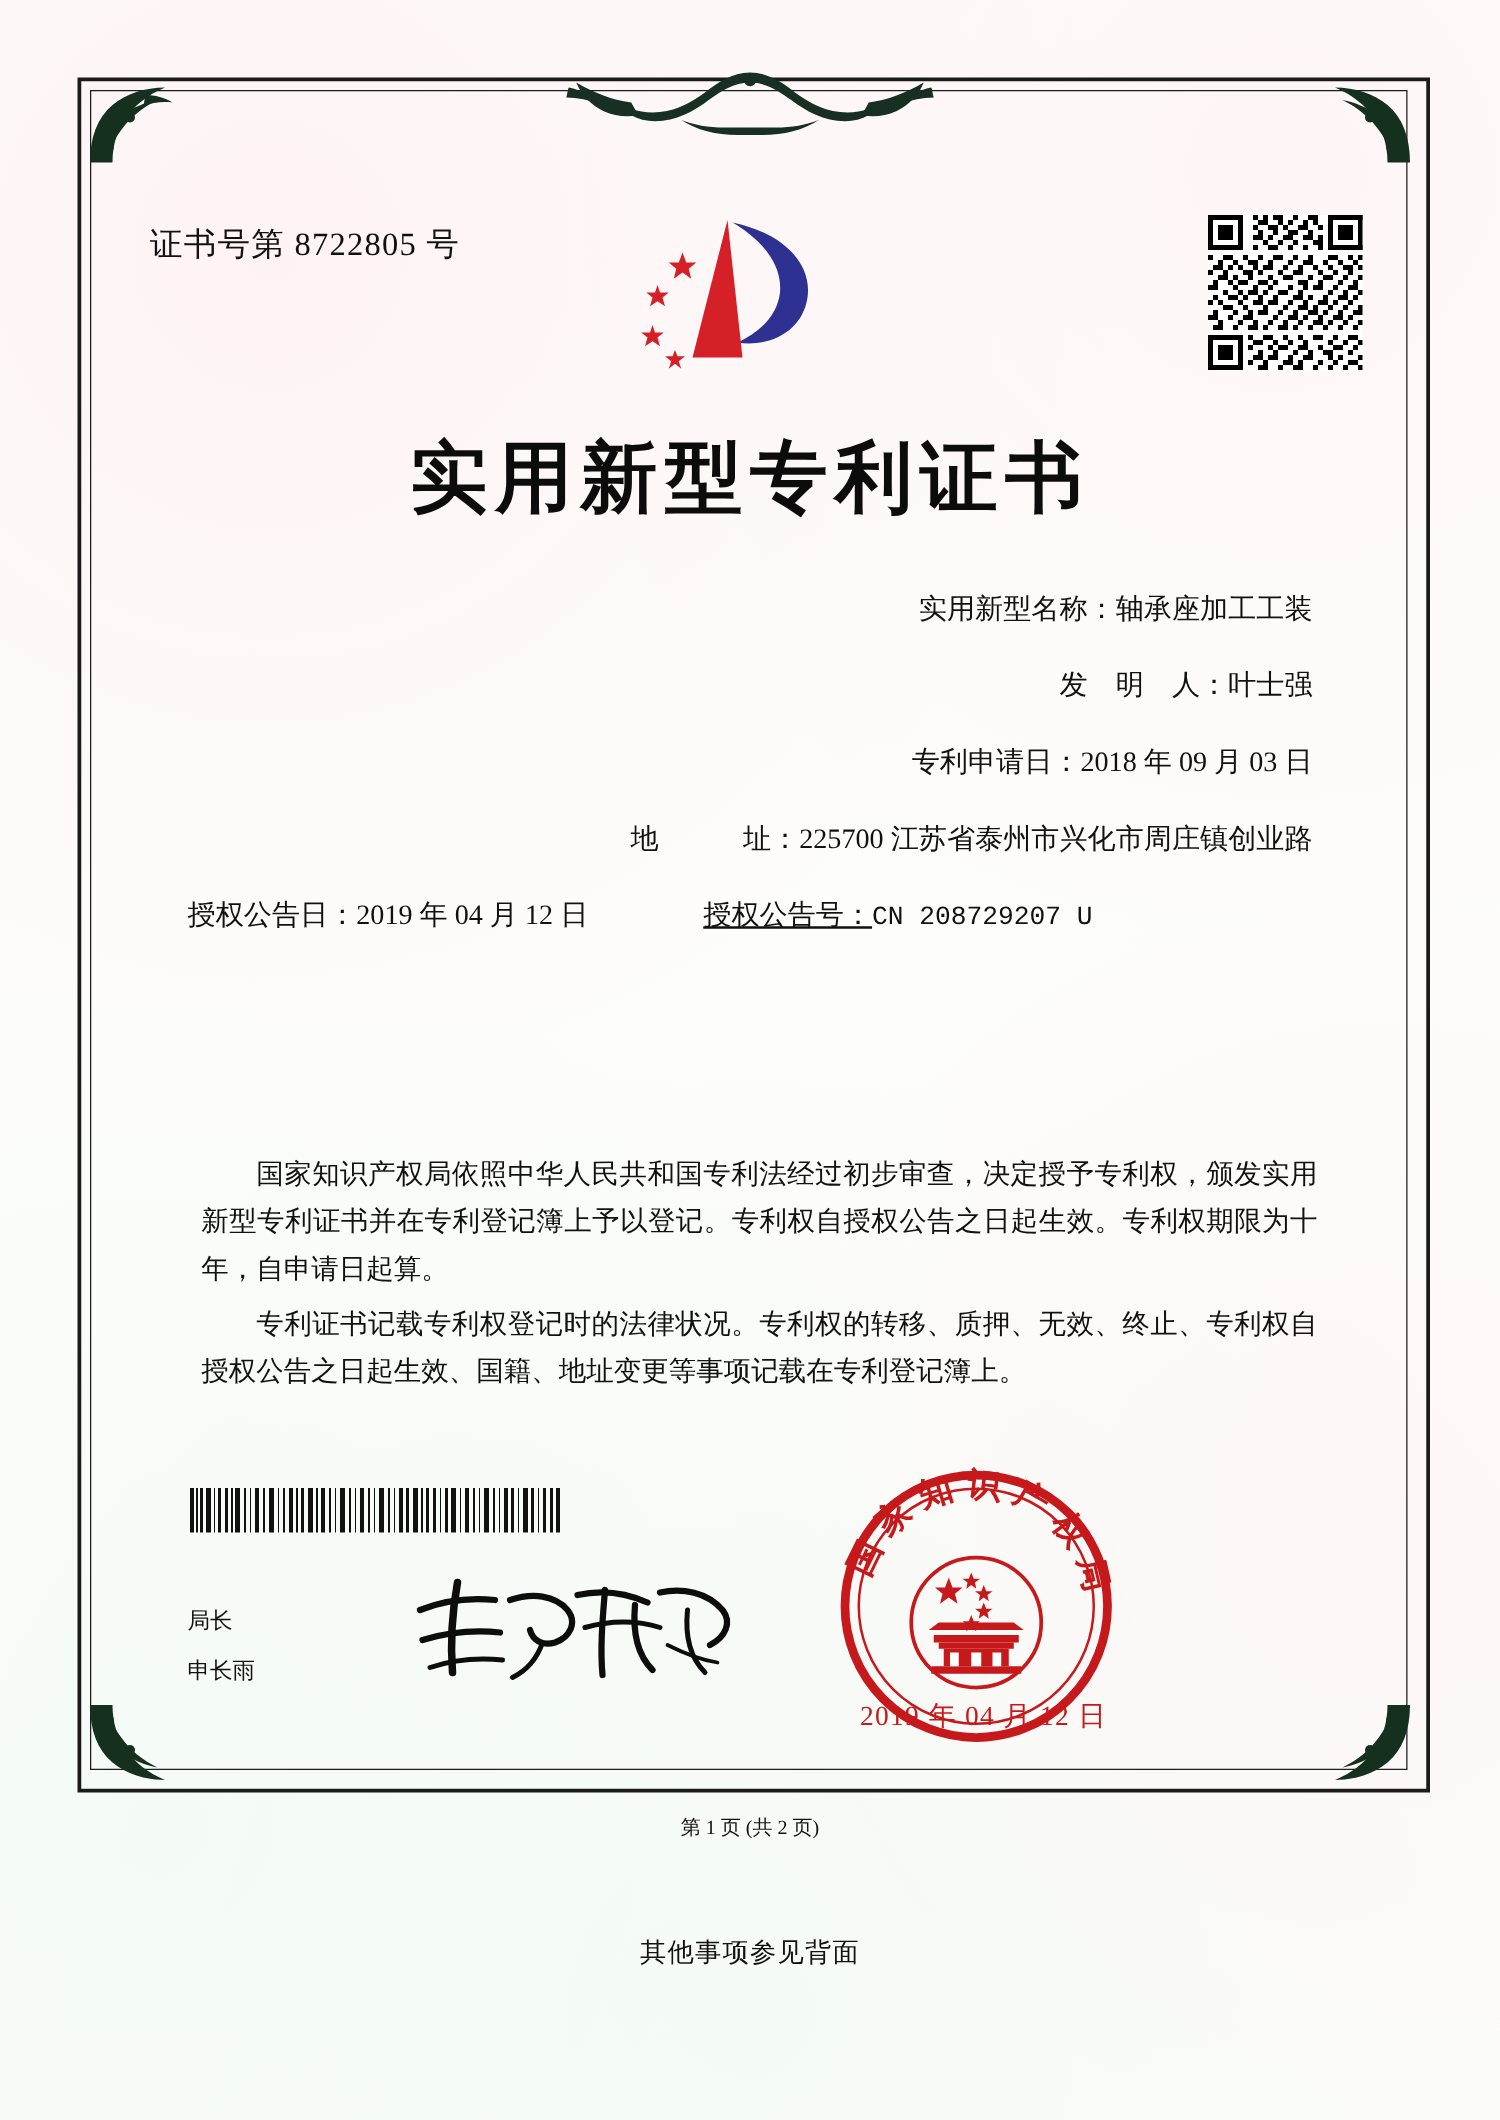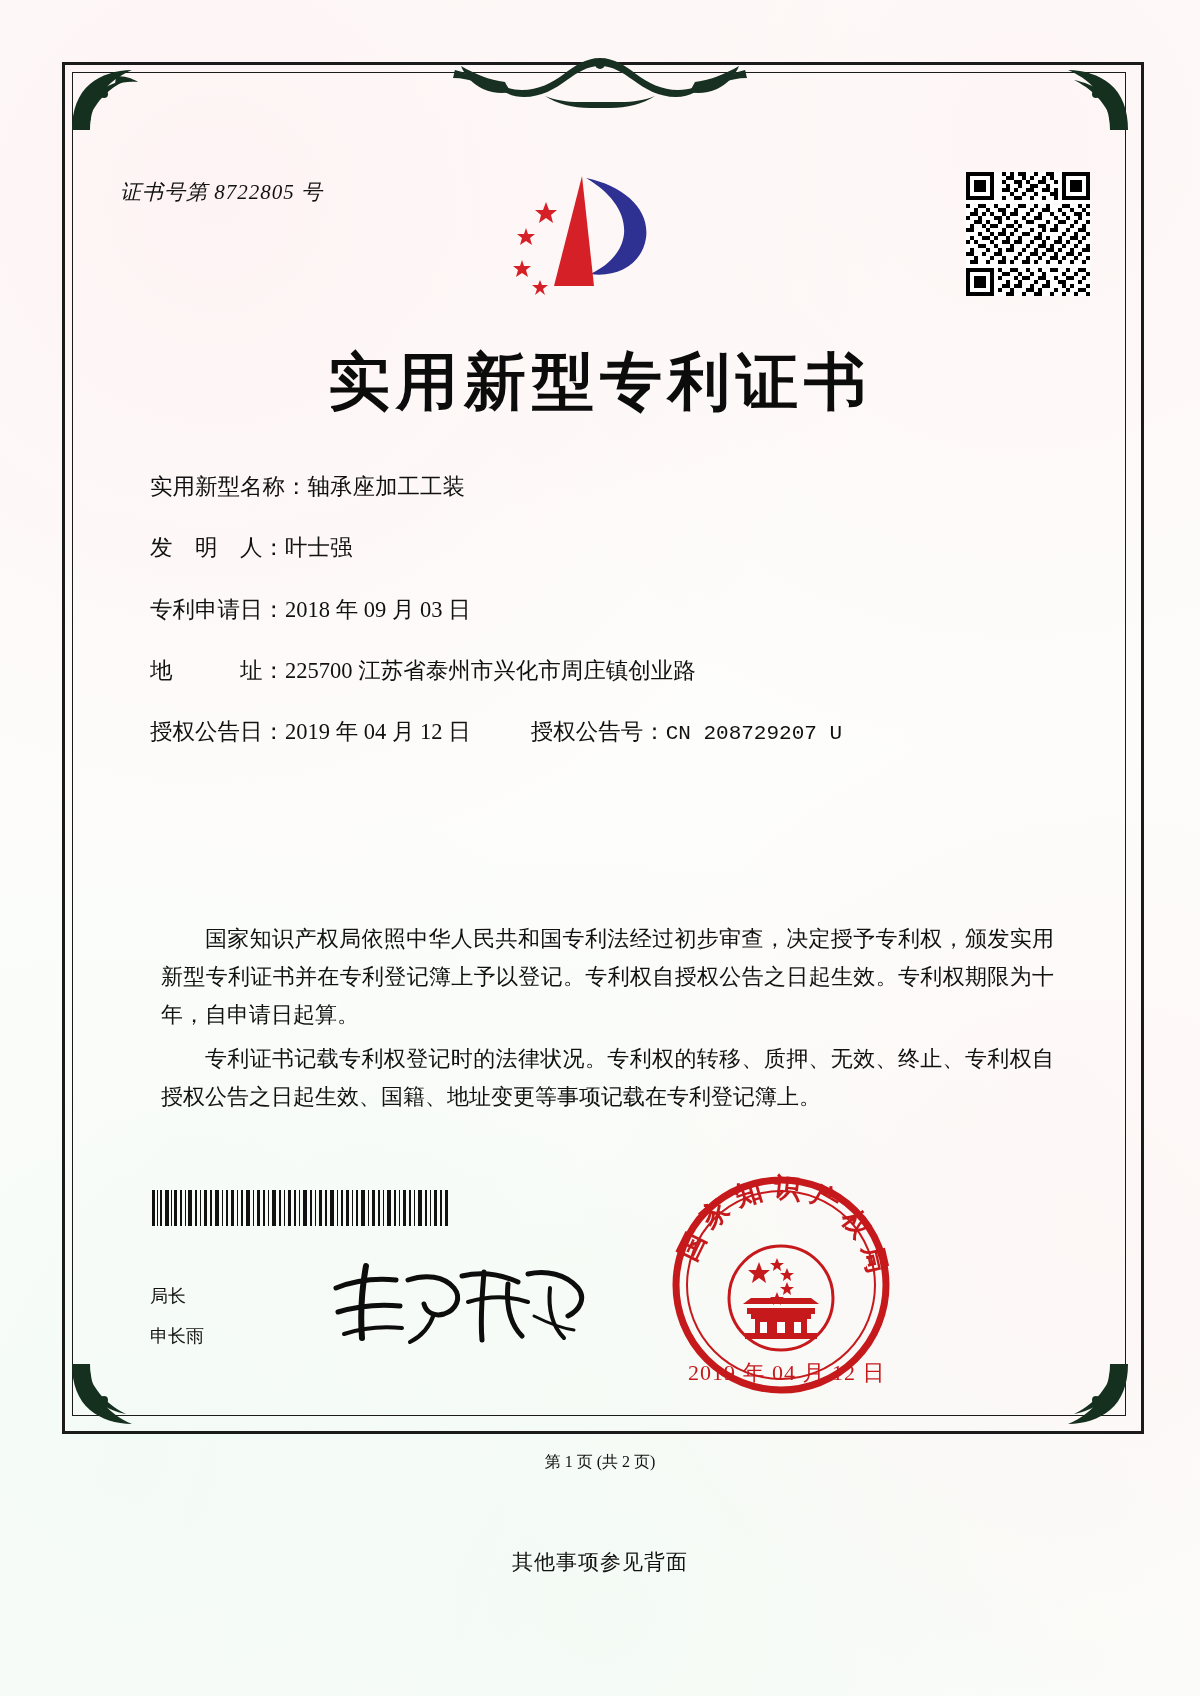--- a/index.html
+++ b/index.html
@@ -64,25 +64,24 @@
     height: 64px;
     color: #183022;
   }
   .top-flourish svg { width: 100%; height: 100%; display: block; }
 
   
   .cert-no {
     position: absolute;
     left: 120px;
     top: 178px;
-    font-size: 21px;
+    font-size: 26px;
     letter-spacing: 1px;
     color: #111;
     white-space: nowrap;
-    font-style: italic;
   }
   .logo {
     position: absolute;
     left: 490px;
     top: 168px;
     width: 180px;
     height: 140px;
   }
   .logo svg { width: 100%; height: 100%; display: block; }
 
@@ -115,36 +114,37 @@
     top: 472px;
     width: 900px;
   }
   .field-row {
     display: flex;
     align-items: baseline;
     margin-bottom: 32px;
     font-size: 22.5px;
     color: #111;
     line-height: 1.3;
+    justify-content: flex-end;
   }
   .field-label {
     white-space: pre;
     flex: 0 0 auto;
   }
   .field-value {
     white-space: pre;
     flex: 0 0 auto;
   }
   .field-row.mono .field-value {
     font-family: "Liberation Mono", "DejaVu Sans Mono", monospace;
     font-size: 21px;
     letter-spacing: 0.5px;
   }
   .field-row.two-col { justify-content: flex-start; }
-  .field-row .second-label { margin-left: 60px; white-space: pre; }
+  .field-row .second-label { margin-left: 92px; white-space: pre; text-decoration: underline; }
   .field-row .second-value {
     white-space: pre;
     font-family: "Liberation Mono", "DejaVu Sans Mono", monospace;
     font-size: 21px;
   }
 
   
   .paragraphs {
     position: absolute;
     left: 148px;

